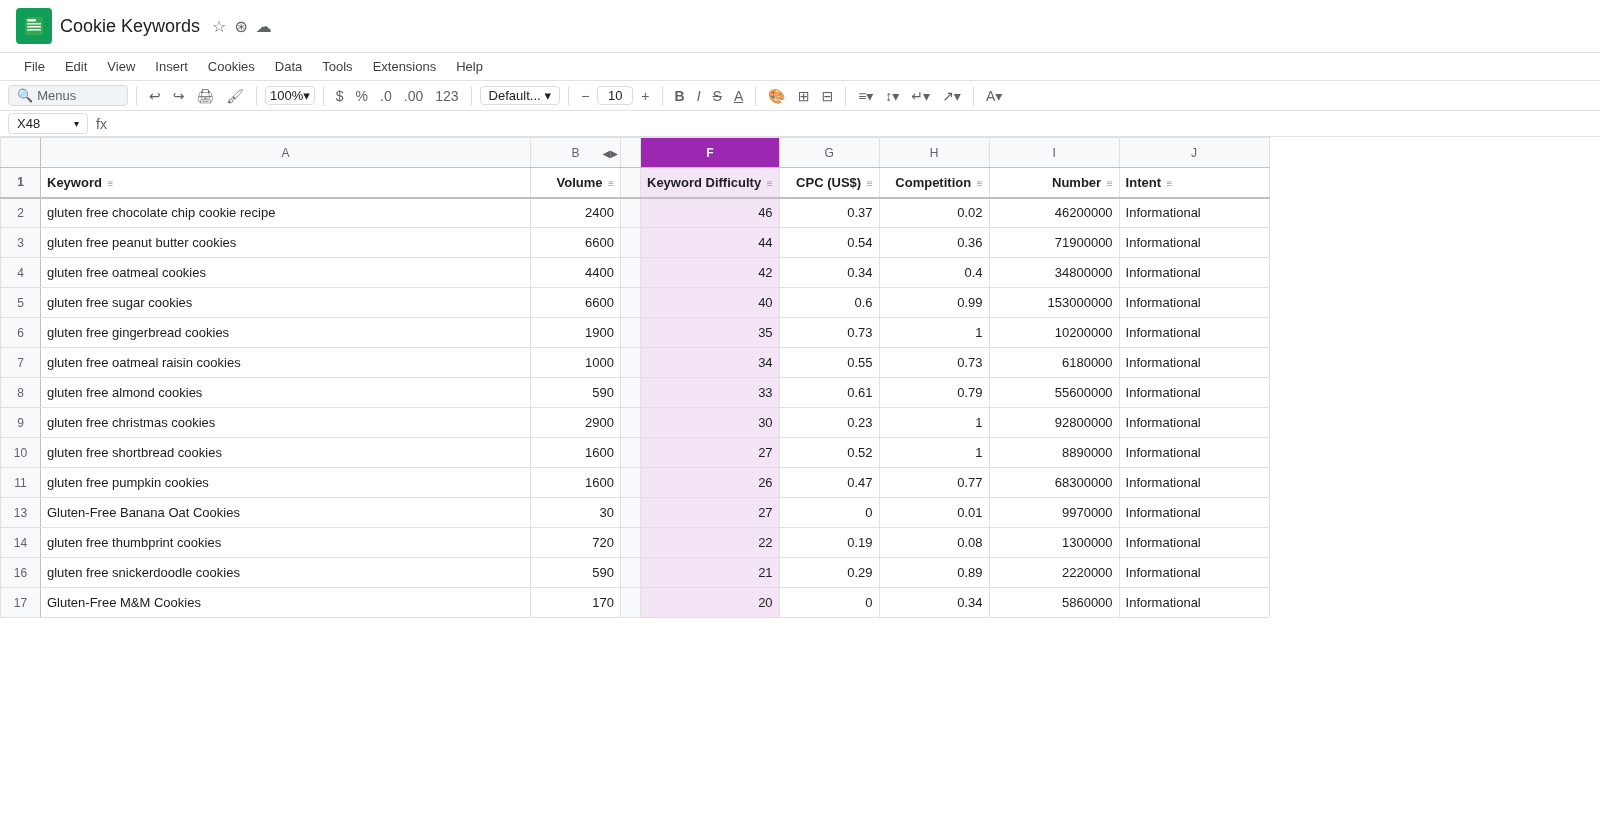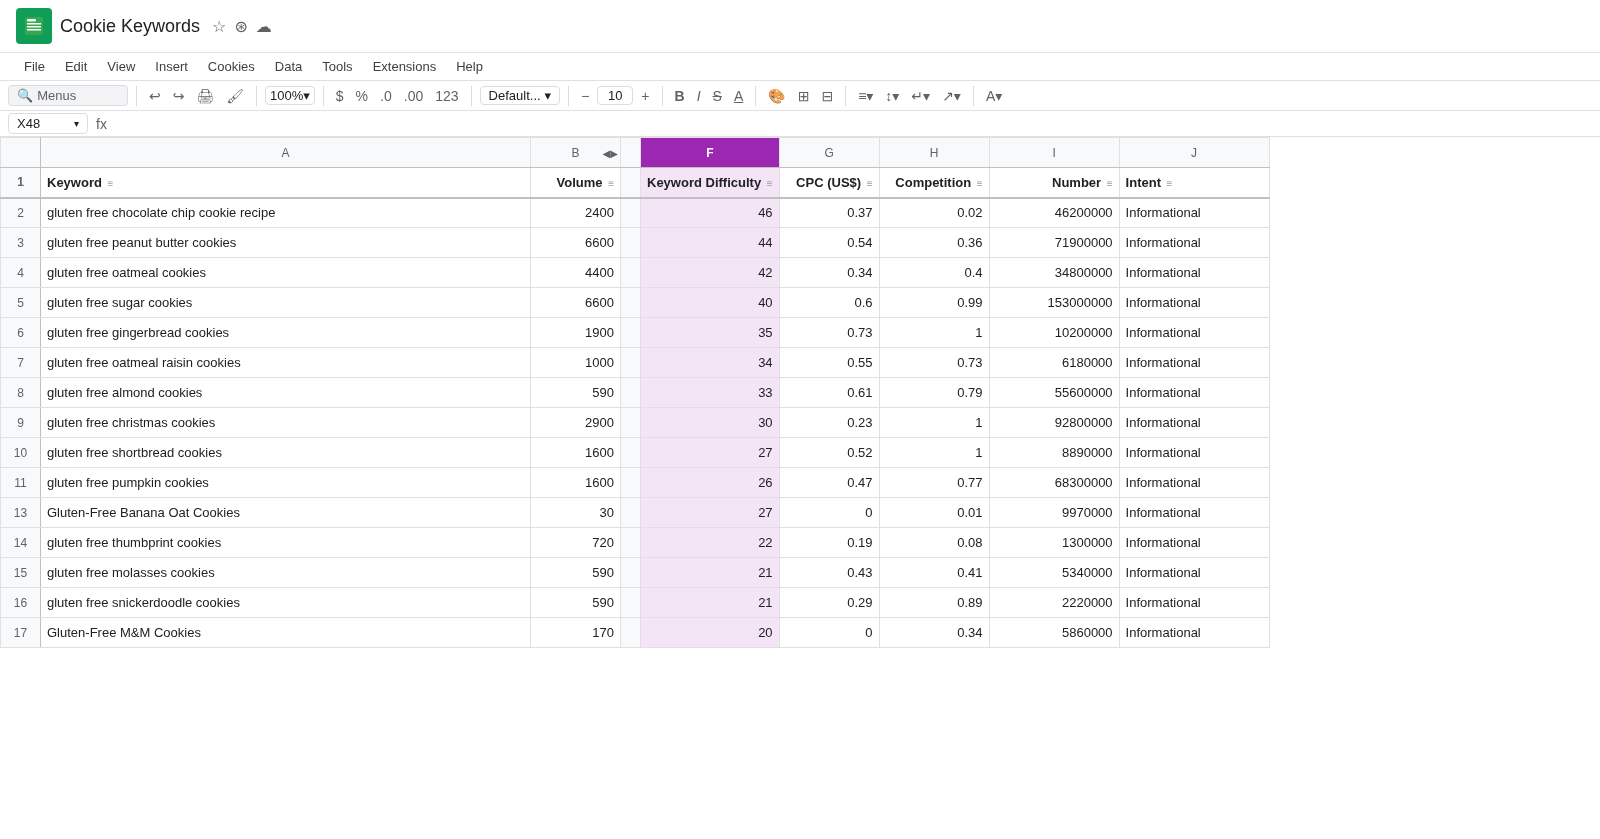--- a/index.html
+++ b/index.html
@@ -451,31 +451,20 @@
           <td>gluten free thumbprint cookies</td>
           <td class="num">720</td>
           <td style="background: rgb(248, 249, 250);"></td>
           <td class="num col-f">22</td>
           <td class="num">0.19</td>
           <td class="num">0.08</td>
           <td class="num">1300000</td>
           <td>Informational</td>
         </tr>
         <tr>
-          <td class="row-num">15</td>
-          <td>gluten free molasses cookies</td>
-          <td class="num">590</td>
-          <td style="background: rgb(248, 249, 250);"></td>
-          <td class="num col-f">21</td>
-          <td class="num">0.43</td>
-          <td class="num">0.41</td>
-          <td class="num">5340000</td>
-          <td>Informational</td>
-        </tr>
-        <tr>
           <td class="row-num">16</td>
           <td>gluten free snickerdoodle cookies</td>
           <td class="num">590</td>
           <td style="background: rgb(248, 249, 250);"></td>
           <td class="num col-f">21</td>
           <td class="num">0.29</td>
           <td class="num">0.89</td>
           <td class="num">2220000</td>
           <td>Informational</td>
         </tr>

